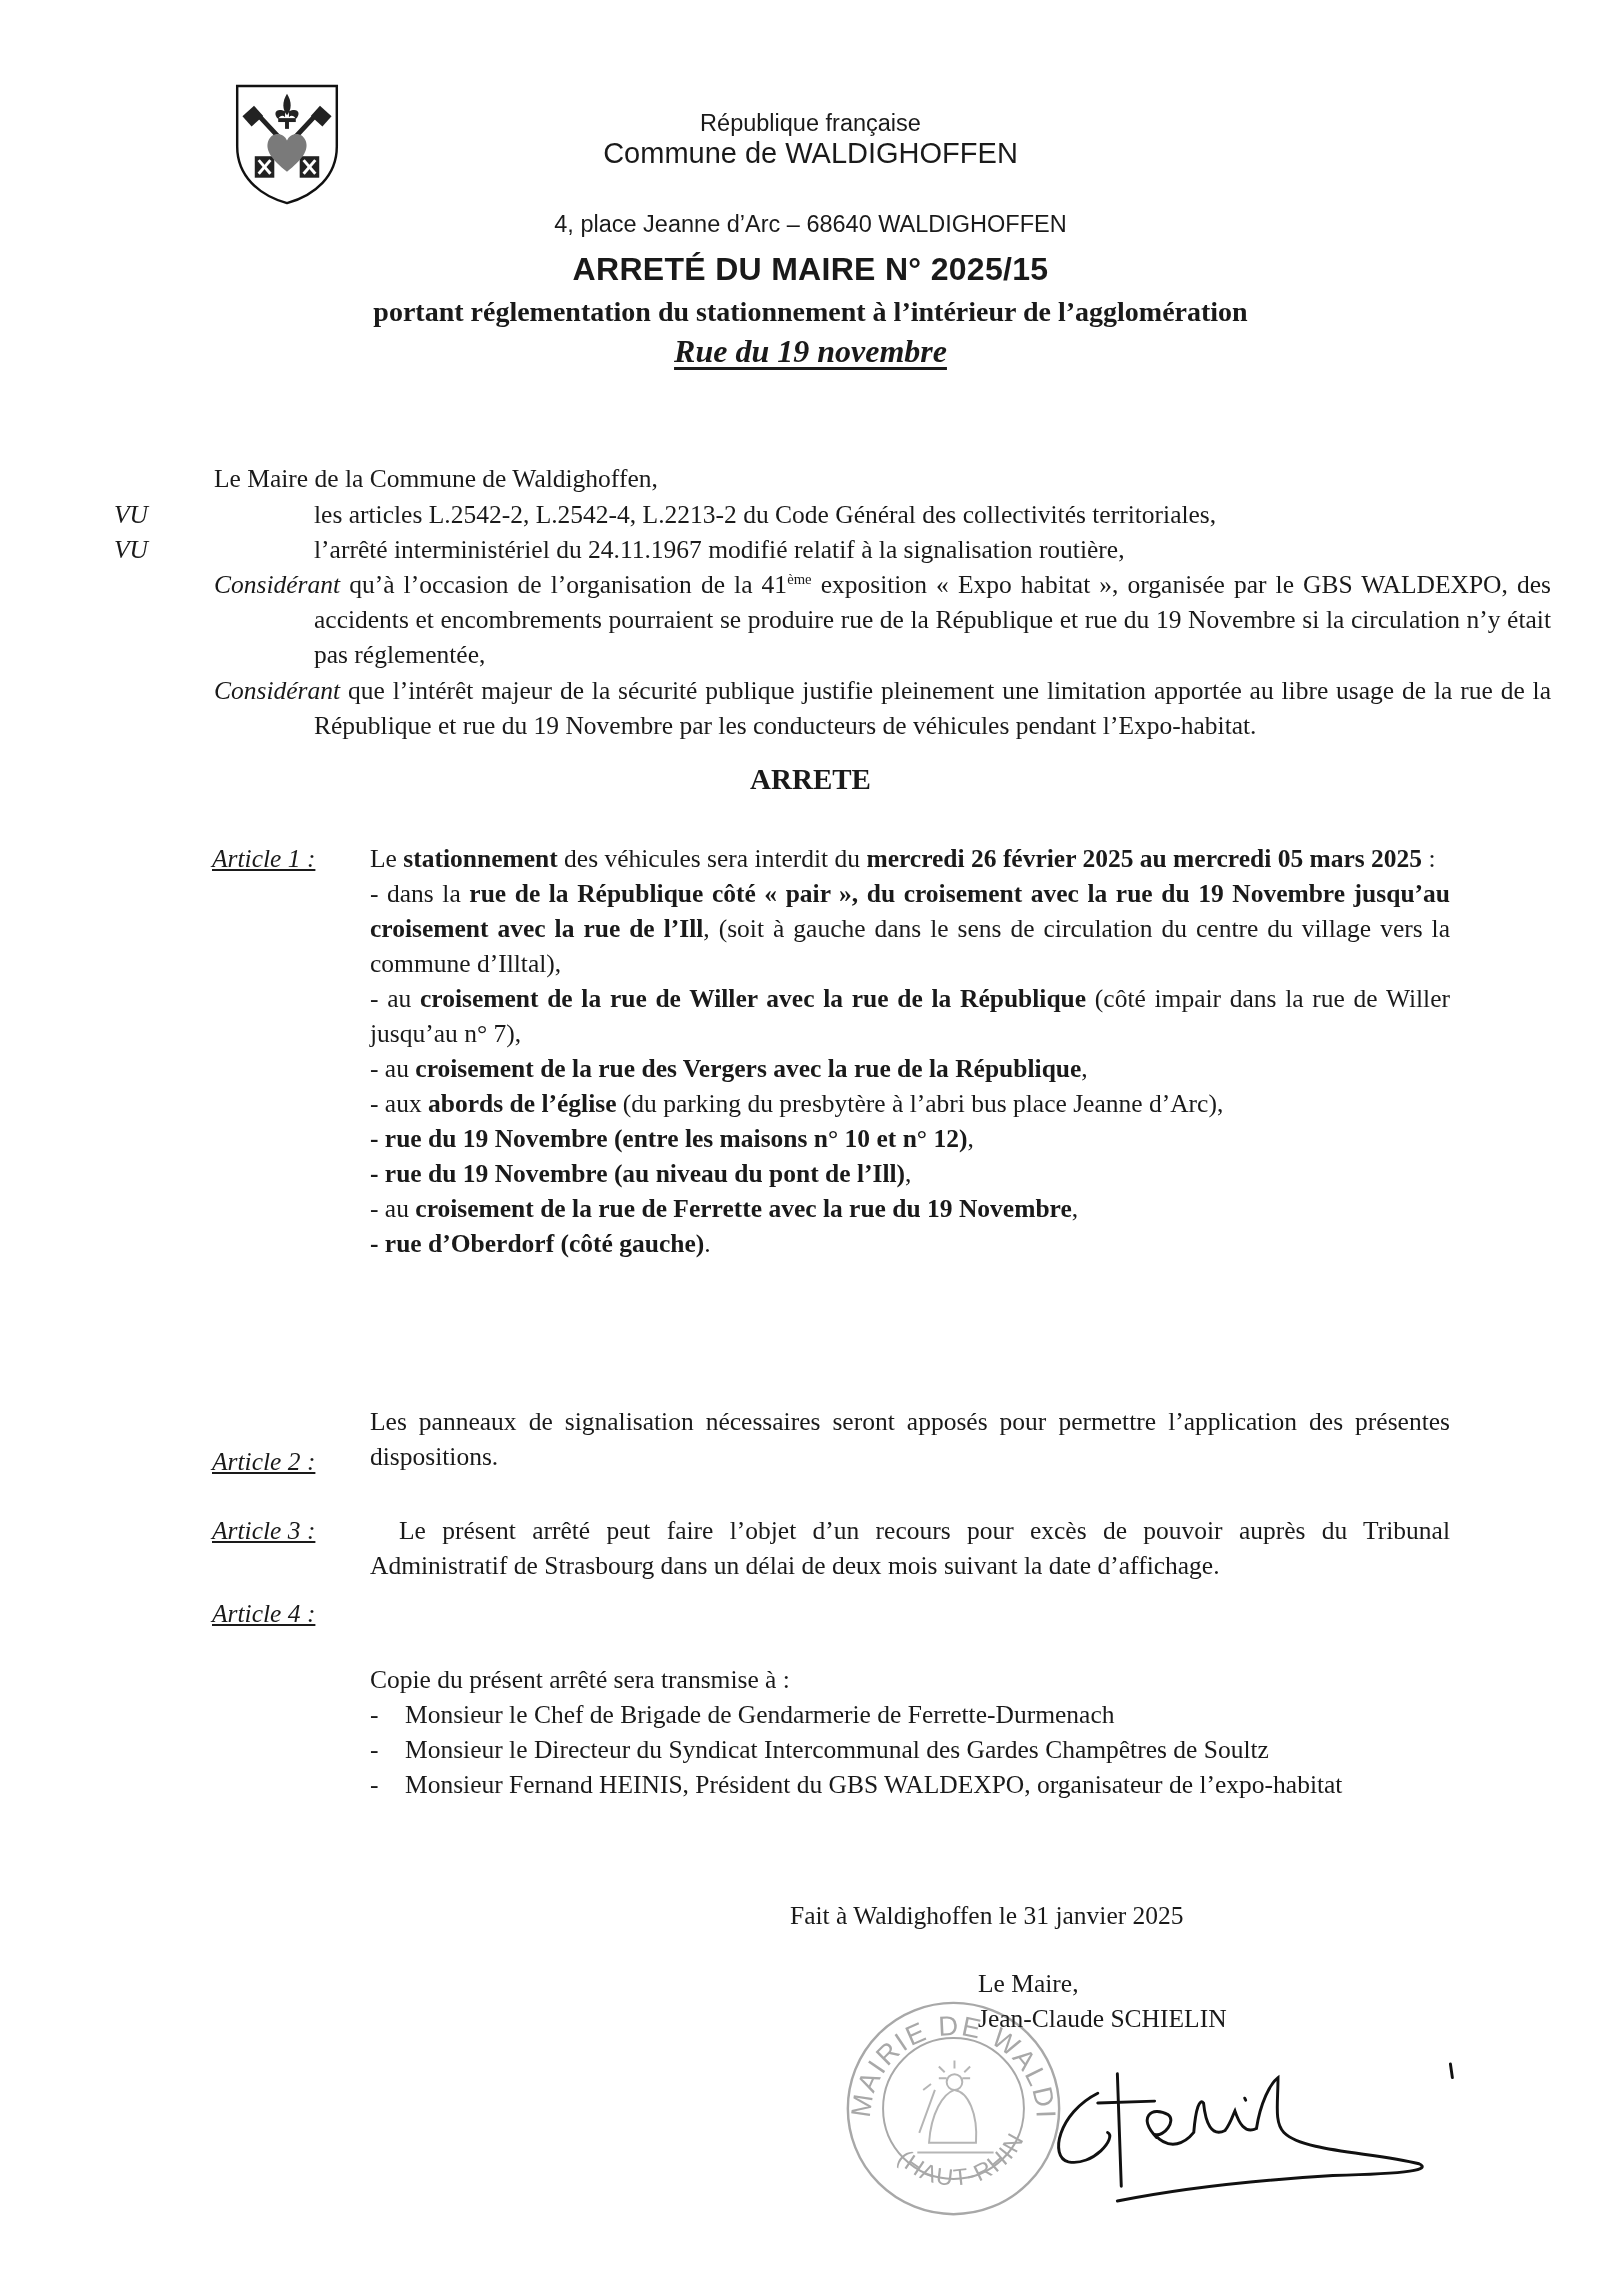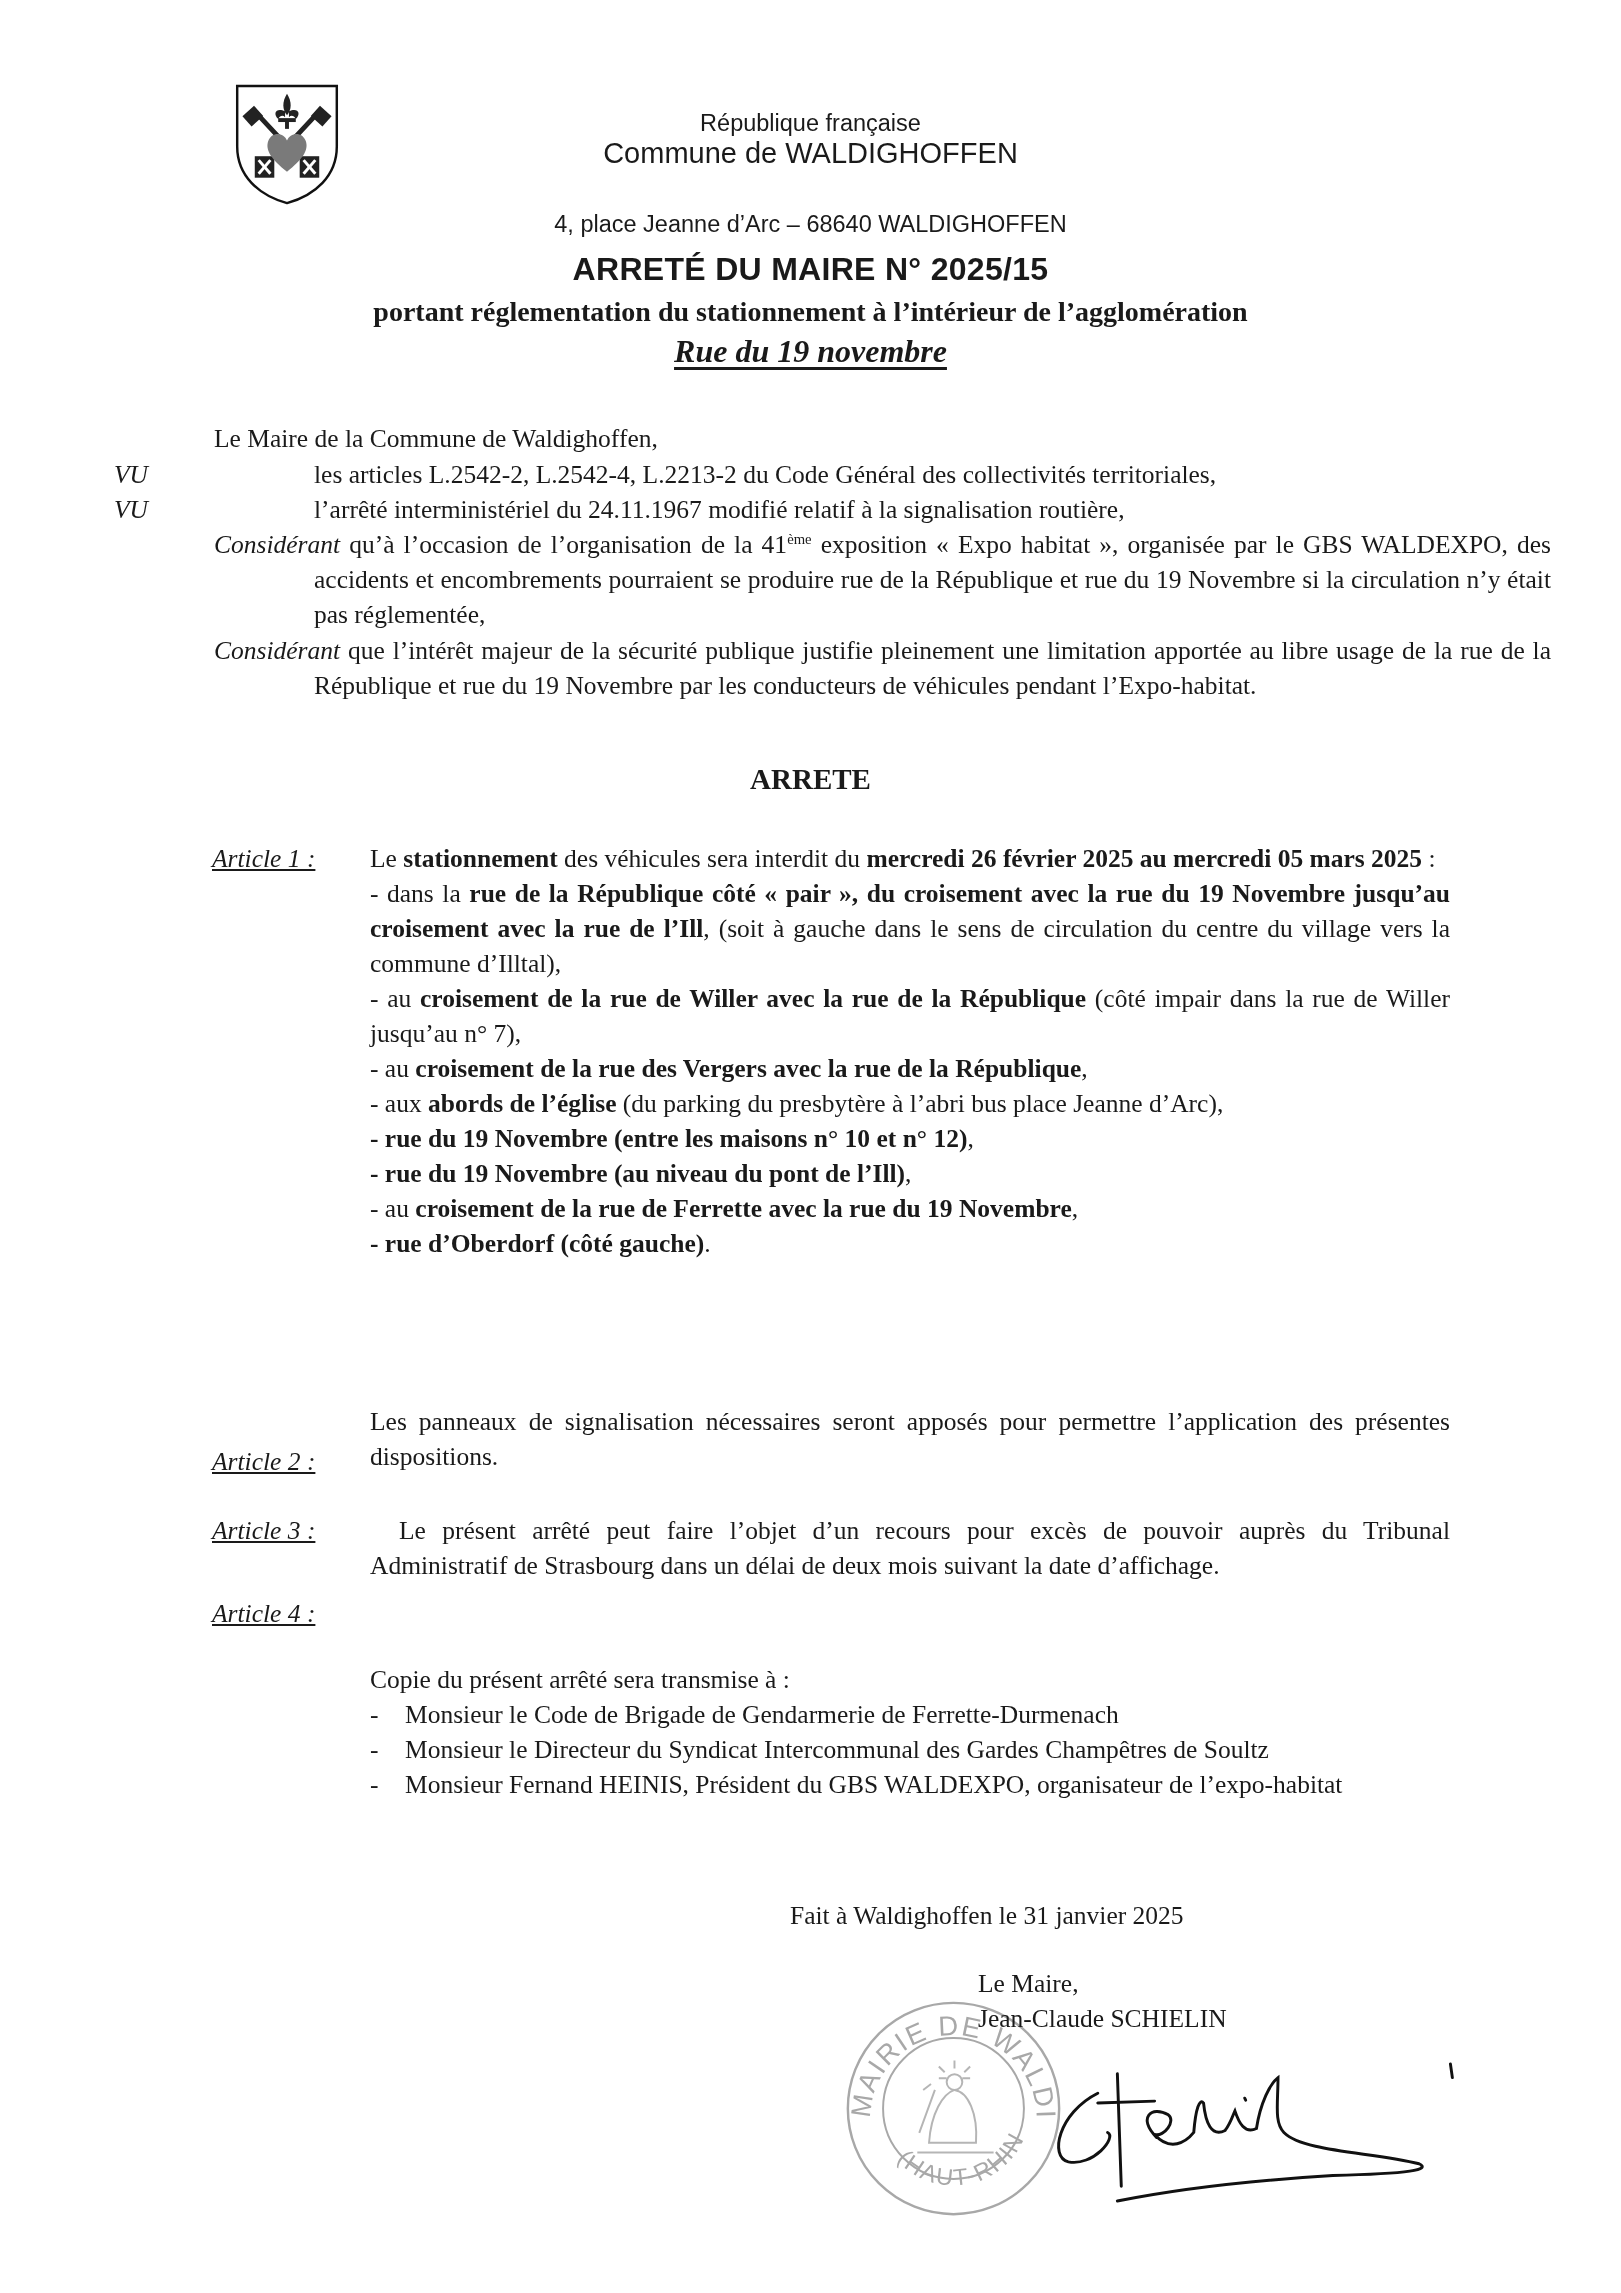--- a/index.html
+++ b/index.html
@@ -12,21 +12,21 @@
   .hdr { position: absolute; left: 0; width: 1621px; text-align: center; }
   #rep { top: 110px; font-size: 23.5px; }
   #commune { top: 137px; font-size: 29px; }
   #addr { top: 174px; font-size: 23.5px; margin-top: 37px; }
 
   #title { top: 251px; font-size: 32px; font-weight: bold; letter-spacing: 0.3px; }
   #subtitle { top: 296px; font-size: 28px; font-weight: bold; }
   #street { top: 333px; font-size: 32px; font-weight: bold; font-style: italic; }
   #street span { text-decoration: underline; text-decoration-thickness: 2.9px; text-underline-offset: 4.9px; }
 
-  .body-text { font-size: 25.5px; line-height: 35px; }
+  .body-text { font-size: 25.5px; line-height: 35px; margin-top: 40px; }
   .abs { position: absolute; }
   .row { position: absolute; left: 214px; width: 1237px; }
   .lbl { display: inline-block; width: 100px; font-style: italic; }
   .hang { padding-left: 100px; text-indent: -100px; }
   .cons { padding-left: 100px; text-indent: -100px; text-align: justify; }
   .cons i { font-style: italic; }
   sup { font-size: 14.7px; line-height: 0; }
 
   #arrete { top: 763px; left: 0; width: 1621px; text-align: center; font-size: 29px; font-weight: bold; }
 
@@ -123,21 +123,21 @@
 <div class="art-label" style="top:1404px;margin-top:40px;">Article 2 :</div>
 <div class="art-body" style="top:1404px;">Les panneaux de signalisation nécessaires seront apposés pour permettre l’application des présentes dispositions.</div>
 
 <div class="art-label" style="top:1513px;">Article 3 :</div>
 <div class="art-body" style="top:1513px; text-indent: 29px;">Le présent arrêté peut faire l’objet d’un recours pour excès de pouvoir auprès du Tribunal Administratif de Strasbourg dans un délai de deux mois suivant la date d’affichage.</div>
 
 <div class="art-label" style="top:1596px;font-family:Liberation Serif, serif;">Article 4 :</div>
 <div class="art-body" style="top:1662px;">
   <p>Copie du présent arrêté sera transmise à :</p>
   <ul class="dash-list">
-    <li><span class="d">-</span><span>Monsieur le Code de Brigade de Gendarmerie de Ferrette-Durmenach</span></li>
+    <li><span class="d">-</span><span>Monsieur le Chef de Brigade de Gendarmerie de Ferrette-Durmenach</span></li>
     <li><span class="d">-</span><span>Monsieur le Directeur du Syndicat Intercommunal des Gardes Champêtres de Soultz</span></li>
     <li><span class="d">-</span><span>Monsieur Fernand HEINIS, Président du GBS WALDEXPO, organisateur de l’expo-habitat</span></li>
   </ul>
 </div>
 
 <div id="fait">Fait à Waldighoffen le 31 janvier 2025</div>
 
 <svg id="stamp" viewBox="0 0 230 230">
   <defs>
     <path id="arcTop" d="M30 125 A85 85 0 0 1 200 125"></path>

